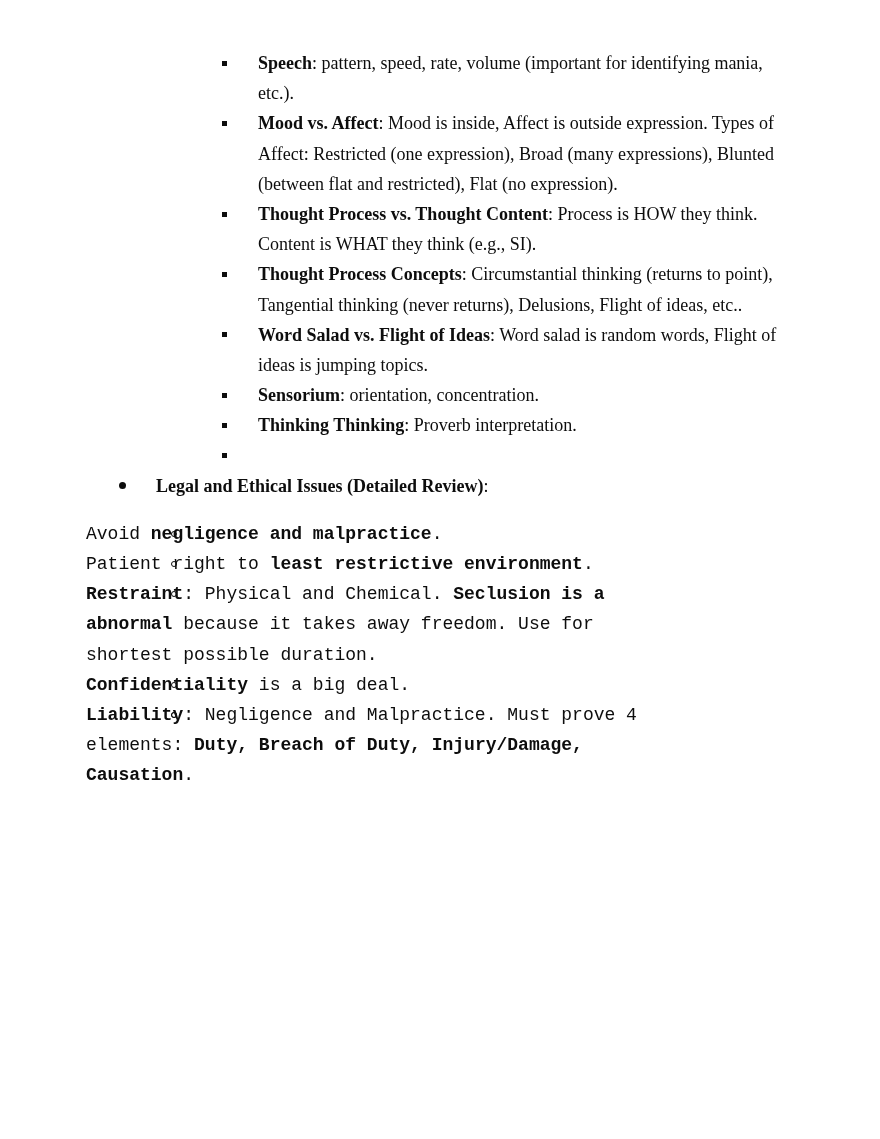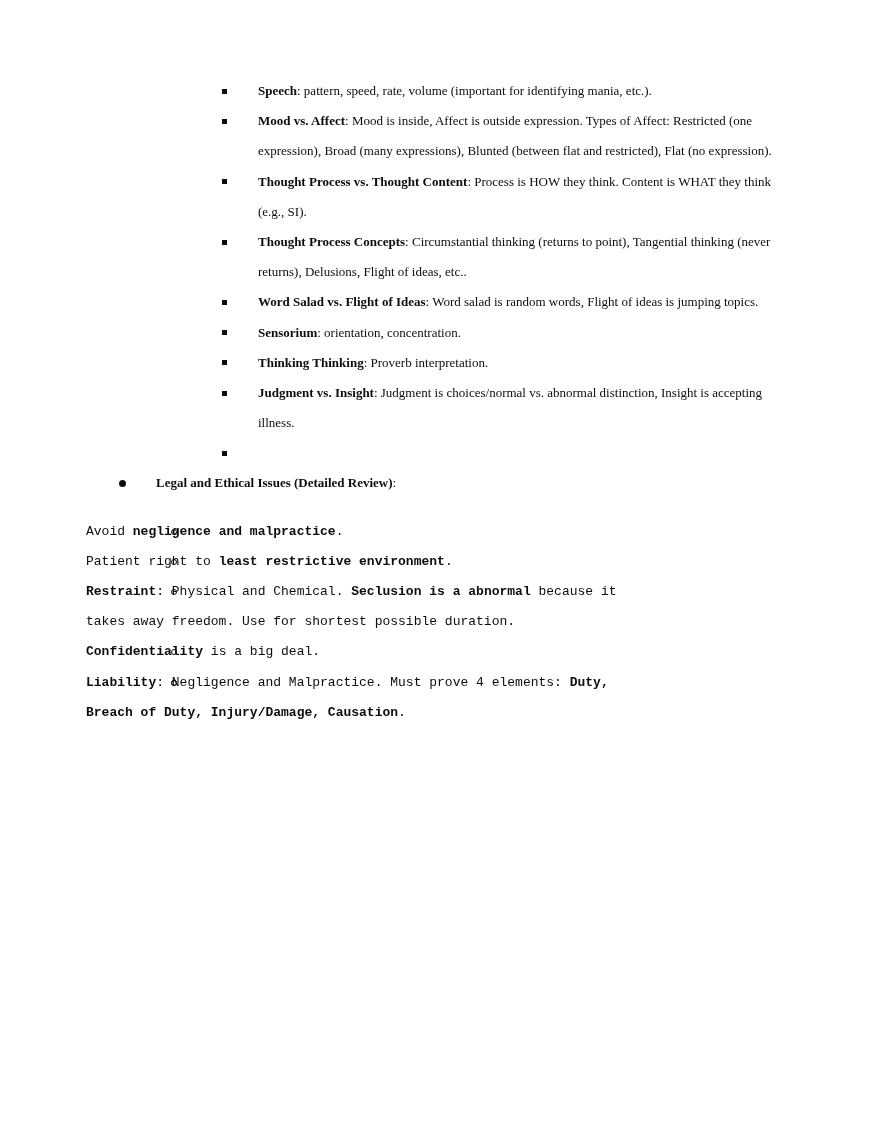--- a/index.html
+++ b/index.html
@@ -6,24 +6,24 @@
     margin: 0;
     padding: 0;
     background: #ffffff;
   }
   .page {
     position: relative;
     width: 880px;
     height: 1139px;
     background: #ffffff;
     box-sizing: border-box;
-    padding-top: 76px;
+    padding-top: 48px;
     overflow: hidden;
     font-family: "Liberation Serif", "DejaVu Serif", serif;
-    font-size: 13px;
+    font-size: 18px;
     line-height: 30.2px;
     color: #0d0d0d;
   }
   .list { position: relative; }
   .list-level-2 { margin-top: 18px; }
   .item { position: relative; }
   .item .text { display: block; }
   .marker { position: absolute; display: block; }
 
   
@@ -87,21 +87,20 @@
       <div class="item">
         <span class="marker marker-square"></span>
         <span class="text"><span class="bold">Sensorium</span><span class="regular">: orientation, concentration.</span></span>
       </div>
       <div class="item">
         <span class="marker marker-square"></span>
         <span class="text"><span class="bold">Thinking Thinking</span><span class="regular">: Proverb interpretation.</span></span>
       </div>
       <div class="item">
         <span class="marker marker-square"></span>
-        <span class="text"><span class="bold">Judgment vs. Insight</span><span class="regular">: Judgment is choices/normal vs. abnormal distinction, Insight is accepting illness.</span></span>
       </div>
       <div class="item">
         <span class="marker marker-square"></span>
       </div>
     </div>
     <div class="list list-level-1">
       <div class="item">
         <span class="marker marker-disc"></span>
         <span class="text"><span class="bold">Legal and Ethical Issues (Detailed Review)</span><span class="regular">:</span></span>
       </div>

